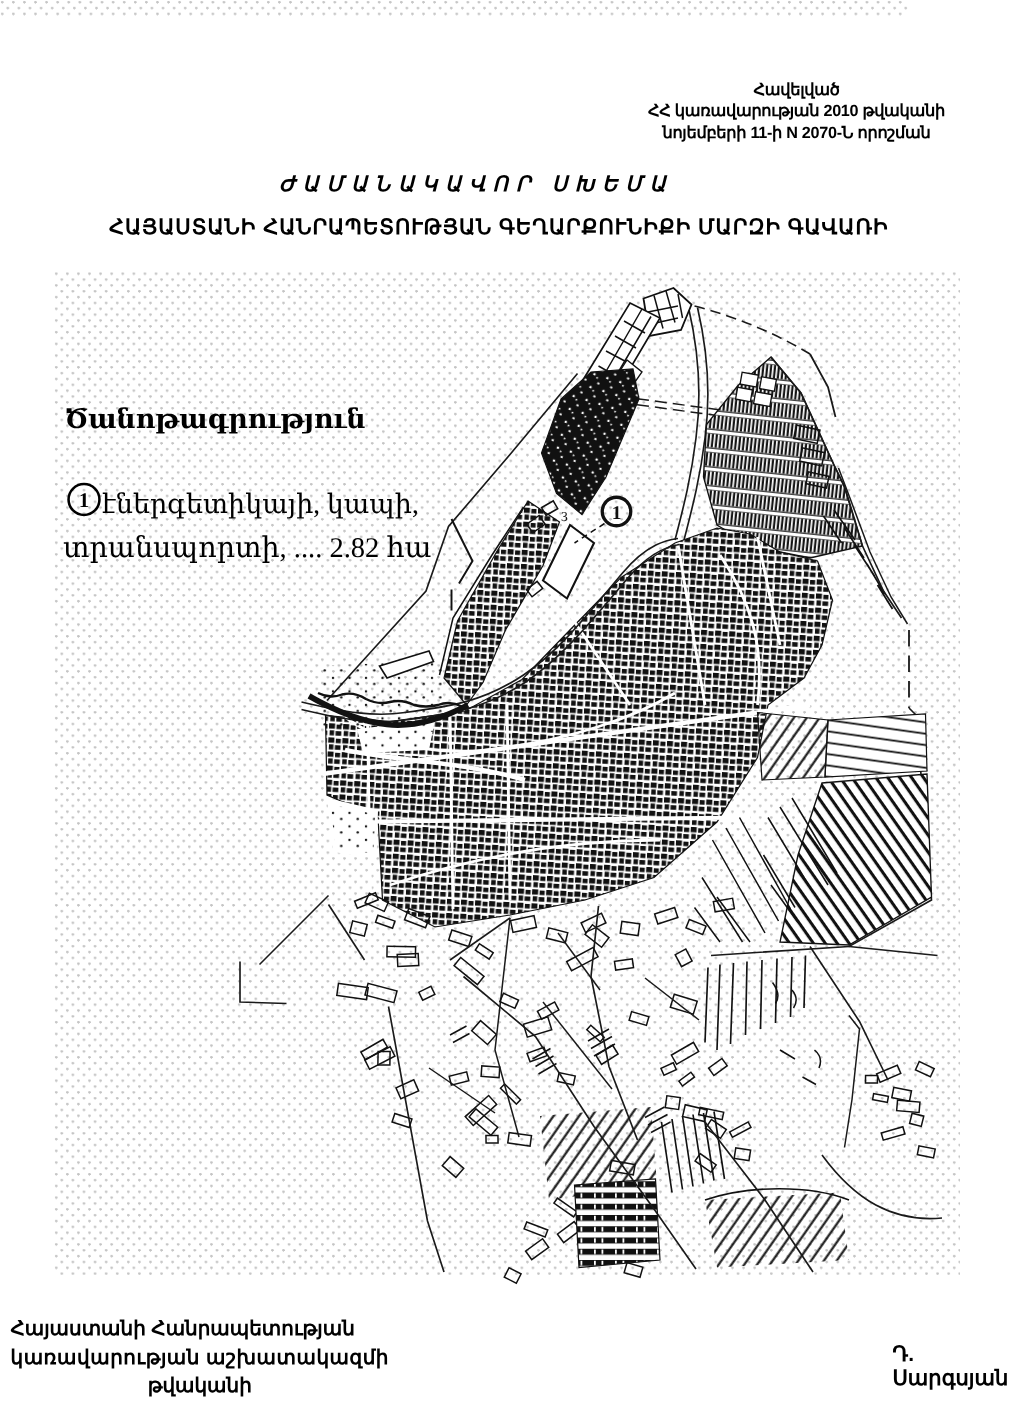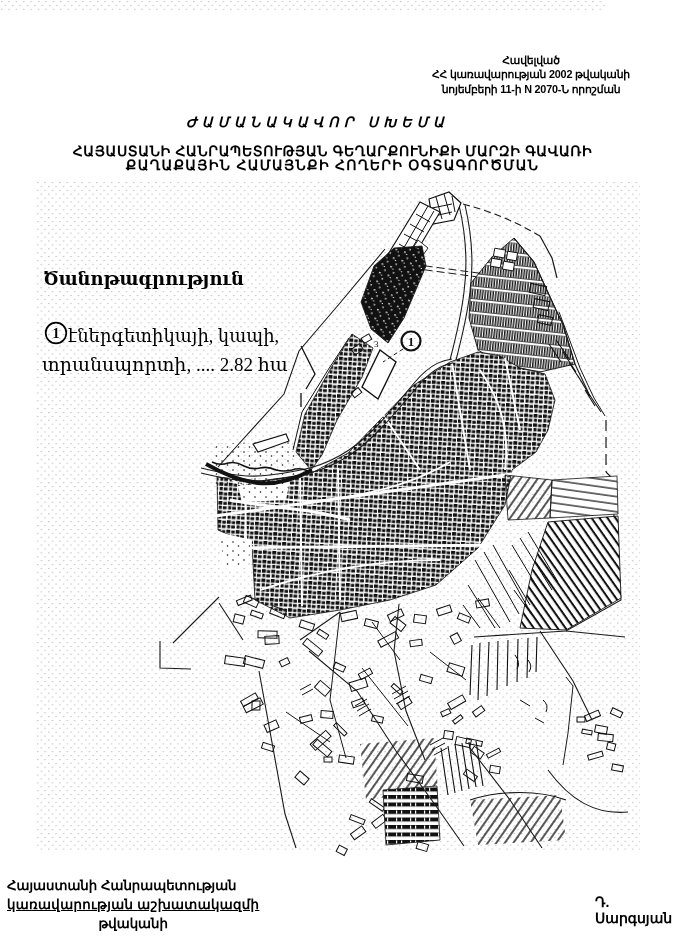--- a/index.html
+++ b/index.html
@@ -12,29 +12,28 @@
 .abs{position:absolute;}
 .b{font-weight:bold;}
 </style>
 </head>
 <body>
 
 <div class="abs dots" style="left:0;top:0;width:605px;height:12px;"></div>
 
 <div class="abs b" style="left:411px;top:53px;width:240px;font-size:10.8px;letter-spacing:-0.2px;line-height:14.3px;text-align:center;white-space:nowrap;">
 <div>Հավելված</div>
-<div>ՀՀ կառավարության 2002 թվականի</div>
+<div>ՀՀ կառավարության 2010 թվականի</div>
 <div>նոյեմբերի 11-ի N 2070-Ն որոշման</div>
 </div>
 
 <div class="abs b" style="left:186px;top:114px;width:300px;font-size:14px;letter-spacing:5.2px;white-space:nowrap;font-style:italic;">ԺԱՄԱՆԱԿԱՎՈՐ ՍԽԵՄԱ</div>
 
 <div class="abs b" style="left:0;top:144px;width:625px;font-size:14px;line-height:14px;text-align:center;white-space:nowrap;margin-left:20px;">
 <div style="letter-spacing:0.65px;">ՀԱՅԱՍՏԱՆԻ ՀԱՆՐԱՊԵՏՈՒԹՅԱՆ ԳԵՂԱՐՔՈՒՆԻՔԻ ՄԱՐԶԻ ԳԱՎԱՌԻ</div>
-<div style="letter-spacing:1.28px;">ՔԱՂԱՔԱՅԻՆ ՀԱՄԱՅՆՔԻ ՀՈՂԵՐԻ ՕԳՏԱԳՈՐԾՄԱՆ</div>
 </div>
 
 <div class="abs dots" style="left:36px;top:181px;width:604px;height:669px;"></div>
 
 <svg class="abs" style="left:0;top:0;" width="681" height="936" viewBox="0 0 681 936">
 <defs>
 <pattern id="pu" width="9.4" height="9.4" patternUnits="userSpaceOnUse" patternTransform="rotate(3)">
   <rect width="9.4" height="9.4" fill="#fff"></rect>
   <rect x="0" y="0" width="4" height="3.5" fill="#111"></rect>
   <rect x="5" y="0.6" width="3.4" height="3" fill="#111"></rect>
@@ -351,17 +350,17 @@
 <text x="43" y="285" font-size="18" font-weight="bold" letter-spacing="-0.2">Ծանոթագրություն</text>
 <text x="68" y="342" font-size="18">էներգետիկայի, կապի,</text>
 <text x="42" y="371" font-size="19">տրանսպորտի,  .... 2.82 հա</text>
 <circle cx="56" cy="333" r="10.3" fill="none" stroke="#000" stroke-width="1.7"></circle>
 <text x="56" y="338" font-size="14" font-weight="bold" text-anchor="middle">1</text>
 </g>
 </svg>
 
 <div class="abs b" style="left:7px;top:876px;font-size:13.3px;line-height:19.2px;">
 <div>Հայաստանի Հանրապետության</div>
-<div style="letter-spacing:0.35px;text-decoration:underline;">կառավարության աշխատակազմի</div>
+<div style="letter-spacing:0.35px;">կառավարության աշխատակազմի</div>
 <div style="text-align:center;">թվականի</div>
 </div>
 
 <div class="abs b" style="left:571px;top:894px;font-size:14px;margin-left:24px;">Դ. Սարգսյան</div>
 
 </body></html>

